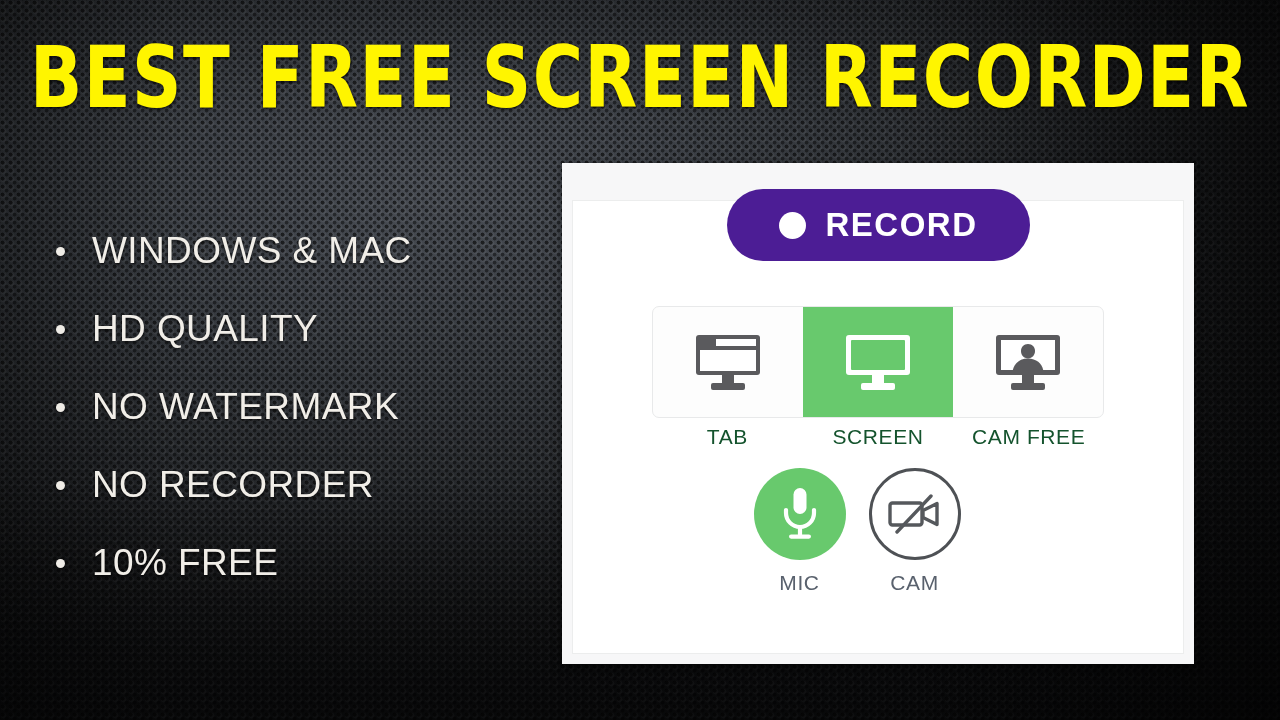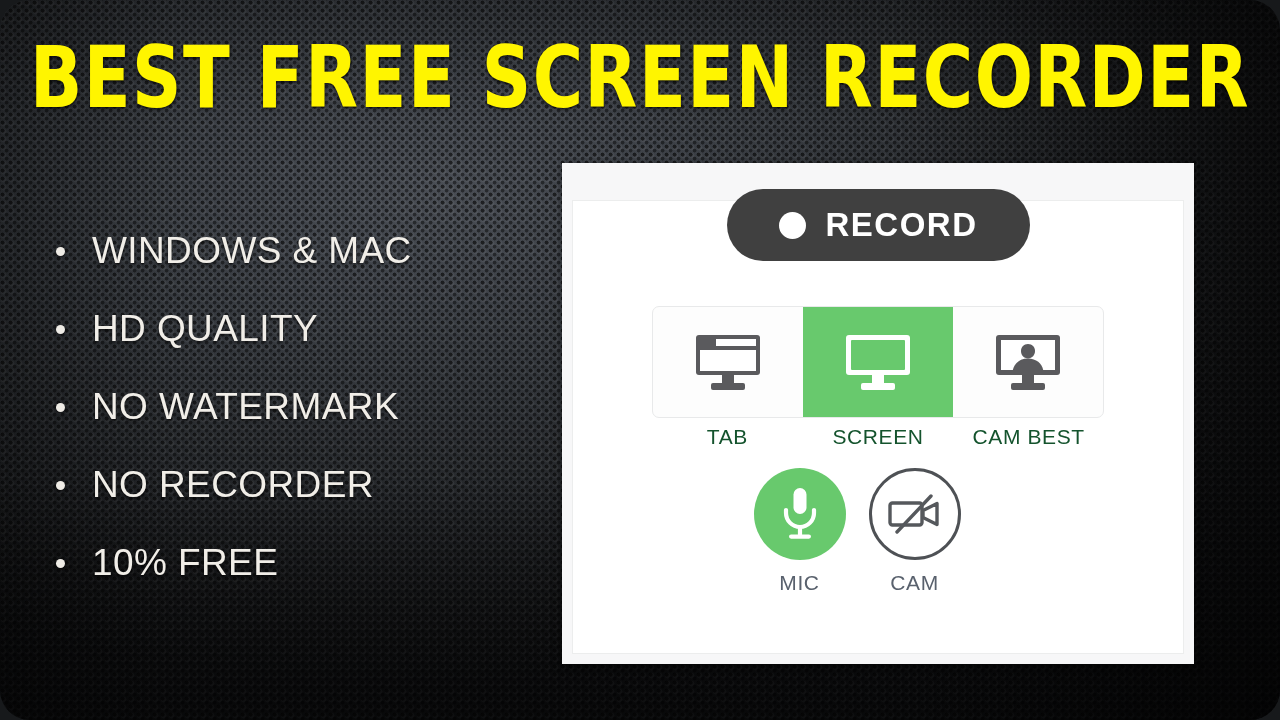--- a/index.html
+++ b/index.html
@@ -10,21 +10,20 @@
     background:#17191b;
     position:relative;
   }
 
   
   #slide {
     position:absolute; inset:0;
     width:1280px; height:720px;
     background:#1b1d20;
     overflow:hidden;
-    border-radius:30px;
   }
   #bg-base {
     position:absolute; inset:0;
     background:
       radial-gradient(ellipse 78% 68% at 34% 26%, #4a4e55 0%, #3c4046 26%, #2c2f33 52%, #212326 70%, #17181a 88%, #121315 100%);
   }
   #bg-dots {
     position:absolute; inset:0;
     background-image:
       radial-gradient(circle at 2.6px 2.6px, rgba(0,0,0,0.62) 1.7px, rgba(0,0,0,0) 2.3px),
@@ -109,21 +108,21 @@
     background:#ffffff;
     border:1px solid #eceded;
   }
 
   
   #record-btn {
     position:absolute;
     left:165px; top:26px;
     width:303px; height:72px;
     border-radius:36px;
-    background:#404040;
+    background:#4c1d95;
     display:flex;
     align-items:center;
     justify-content:center;
     z-index:5;
     border:none;
     cursor:pointer;
   }
   #record-dot {
     width:27px; height:27px;
     border-radius:50%;
@@ -291,21 +290,21 @@
           <rect x="26" y="42" width="12" height="9" fill="#5a5a5d"></rect>
           <rect x="15" y="50" width="34" height="7" rx="2" fill="#5a5a5d"></rect>
         </svg>
       </button>
 
     </div>
 
     <div id="mode-labels">
       <div class="mode-label">TAB</div>
       <div class="mode-label">SCREEN</div>
-      <div class="mode-label">CAM BEST</div>
+      <div class="mode-label">CAM FREE</div>
     </div>
 
     <div id="devices">
 
       <div class="device">
         <div class="device-circle on">
           <svg width="40" height="56" viewBox="0 0 40 56">
             <rect x="13.5" y="2" width="13" height="26" rx="6.5" fill="#ffffff"></rect>
             <path d="M6 24v3c0 7.7 6.3 14 14 14s14-6.3 14-14v-3" fill="none" stroke="#ffffff" stroke-width="4.2" stroke-linecap="round"></path>
             <rect x="17.9" y="40" width="4.2" height="9" fill="#ffffff"></rect>

